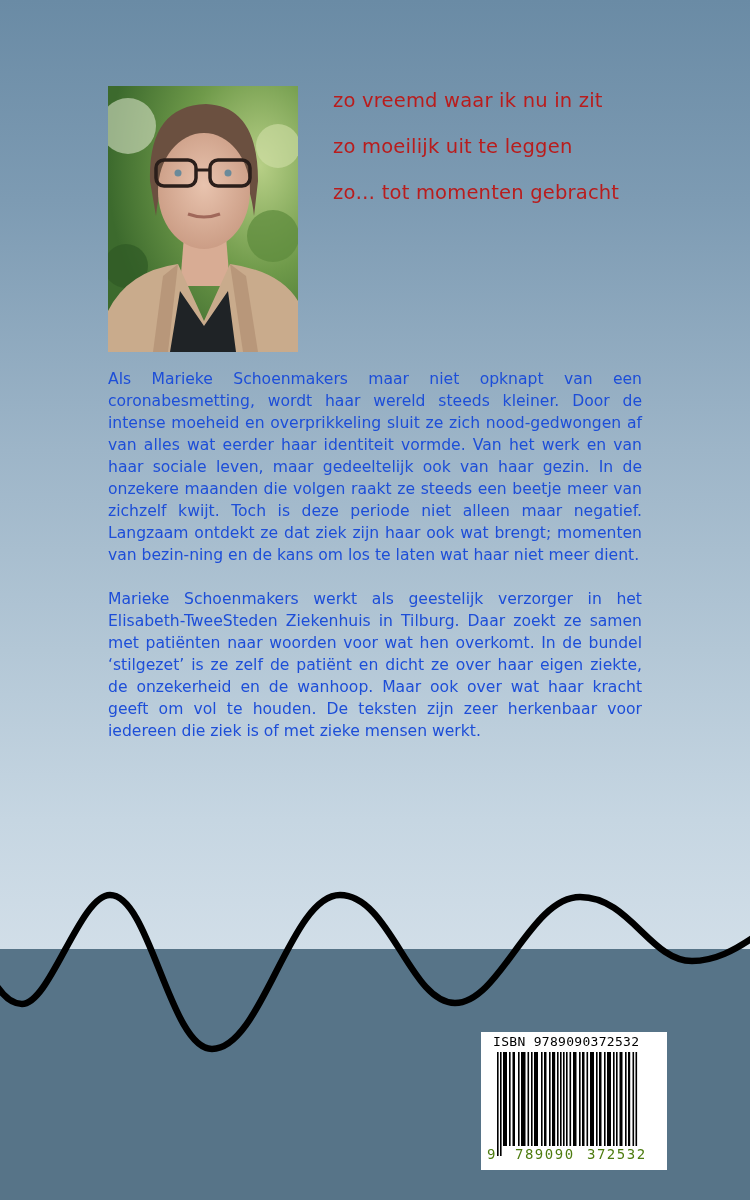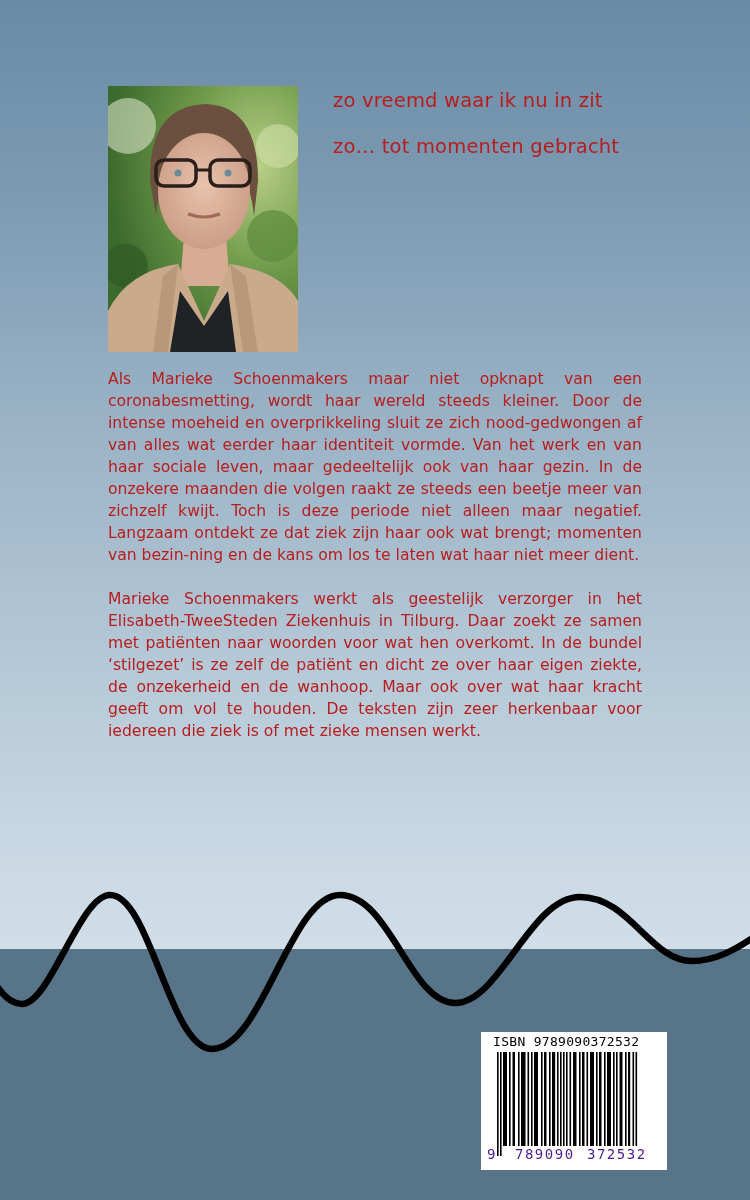--- a/index.html
+++ b/index.html
@@ -30,21 +30,21 @@
     letter-spacing: 0.2px;
     white-space: nowrap;
     color: #b91c1c;
   }
   .blurb {
     position: absolute; left: 108px; width: 534px;
     font-size: 15.6px;
     line-height: 22px;
     text-align: justify;
     text-align-last: left;
-    color: #b91c1c;
+    color: #1d4ed8;
     letter-spacing: 0px;
   }
   .blurb.p1 { top: 368px; }
   .blurb.p2 { top: 588px; }
   .wave {
     position: absolute; left: 0; top: 860px; width: 750px; height: 220px;
   }
   .barcode {
     position: absolute; left: 481px; top: 1032px; width: 186px; height: 138px;
     background: #ffffff;
@@ -54,21 +54,21 @@
     font-family: "DejaVu Sans Mono", monospace;
     font-size: 13px; letter-spacing: 0.3px;
     color: #000;
     white-space: nowrap;
   }
   .bars { position: absolute; left: 14px; top: 20px; }
   .isbn-bottom {
     position: absolute; left: 6px; top: 114px; width: 170px;
     font-family: "DejaVu Sans Mono", monospace;
     font-size: 14px;
-    color: #4c1d95;
+    color: #4d7c0f;
     white-space: nowrap;
   }
   .isbn-bottom .first { display: inline-block; width: 18px; }
   .isbn-bottom .grp { display: inline-block; width: 68px; letter-spacing: 1.5px; background: #fff; }
 </style>
 </head>
 <body>
 
 <div class="band"></div>
 
@@ -108,20 +108,21 @@
     <path d="M0 266 L0 225 Q20 185 70 178 L96 235 L122 178 Q172 185 190 215 L190 266 Z" fill="#c9ab8c"></path>
     <path d="M70 178 L60 266 L45 266 L55 190 Z" fill="#b8977a"></path>
     <path d="M122 178 L135 266 L150 266 L138 190 Z" fill="#b8977a"></path>
 
     <path d="M72 205 L96 240 L120 205 L128 266 L62 266 Z" fill="#1f2326"></path>
   </svg>
 </div>
 
 <div class="poem">
   <div class="poem-line">zo vreemd waar ik nu in zit</div>
+  <div class="poem-line">zo moeilijk uit te leggen</div>
   <div class="poem-line">zo… tot momenten gebracht</div>
 </div>
 
 <p class="blurb p1">Als Marieke Schoenmakers maar niet opknapt van een coronabesmetting, wordt haar wereld steeds kleiner. Door de intense moeheid en overprikkeling sluit ze zich nood-gedwongen af van alles wat eerder haar identiteit vormde. Van het werk en van haar sociale leven, maar gedeeltelijk ook van haar gezin. In de onzekere maanden die volgen raakt ze steeds een beetje meer van zichzelf kwijt. Toch is deze periode niet alleen maar negatief. Langzaam ontdekt ze dat ziek zijn haar ook wat brengt; momenten van bezin-ning en de kans om los te laten wat haar niet meer dient.</p>
 <p class="blurb p2">Marieke Schoenmakers werkt als geestelijk verzorger in het Elisabeth-TweeSteden Ziekenhuis in Tilburg. Daar zoekt ze samen met patiënten naar woorden voor wat hen overkomt. In de bundel ‘stilgezet’ is ze zelf de patiënt en dicht ze over haar eigen ziekte, de onzekerheid en de wanhoop. Maar ook over wat haar kracht geeft om vol te houden. De teksten zijn zeer herkenbaar voor iedereen die ziek is of met zieke mensen werkt.</p>
 
 <svg class="wave" viewBox="0 860 750 220">
   <path d="M -4 985
            C 6 1000, 14 1004, 22 1004
            C 50 1004, 80 895, 110 895

